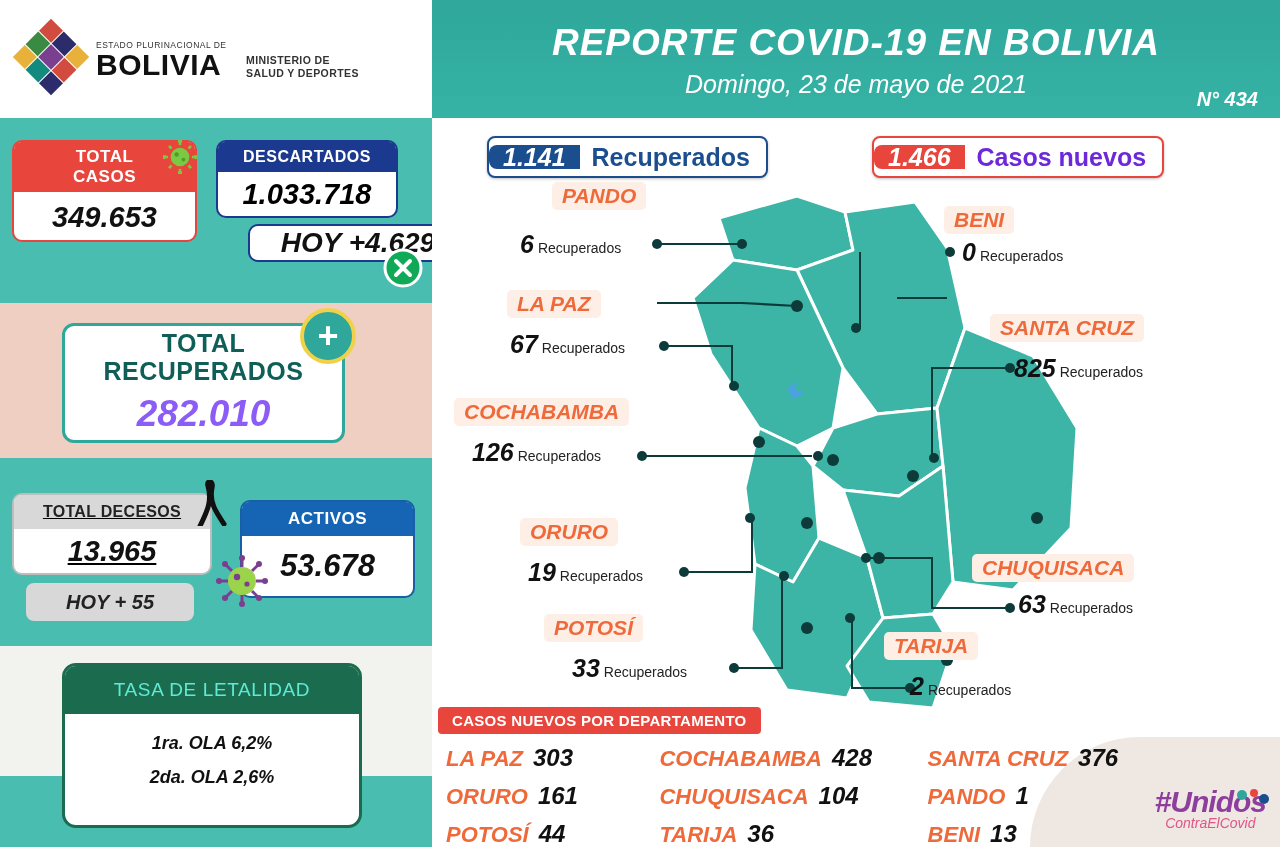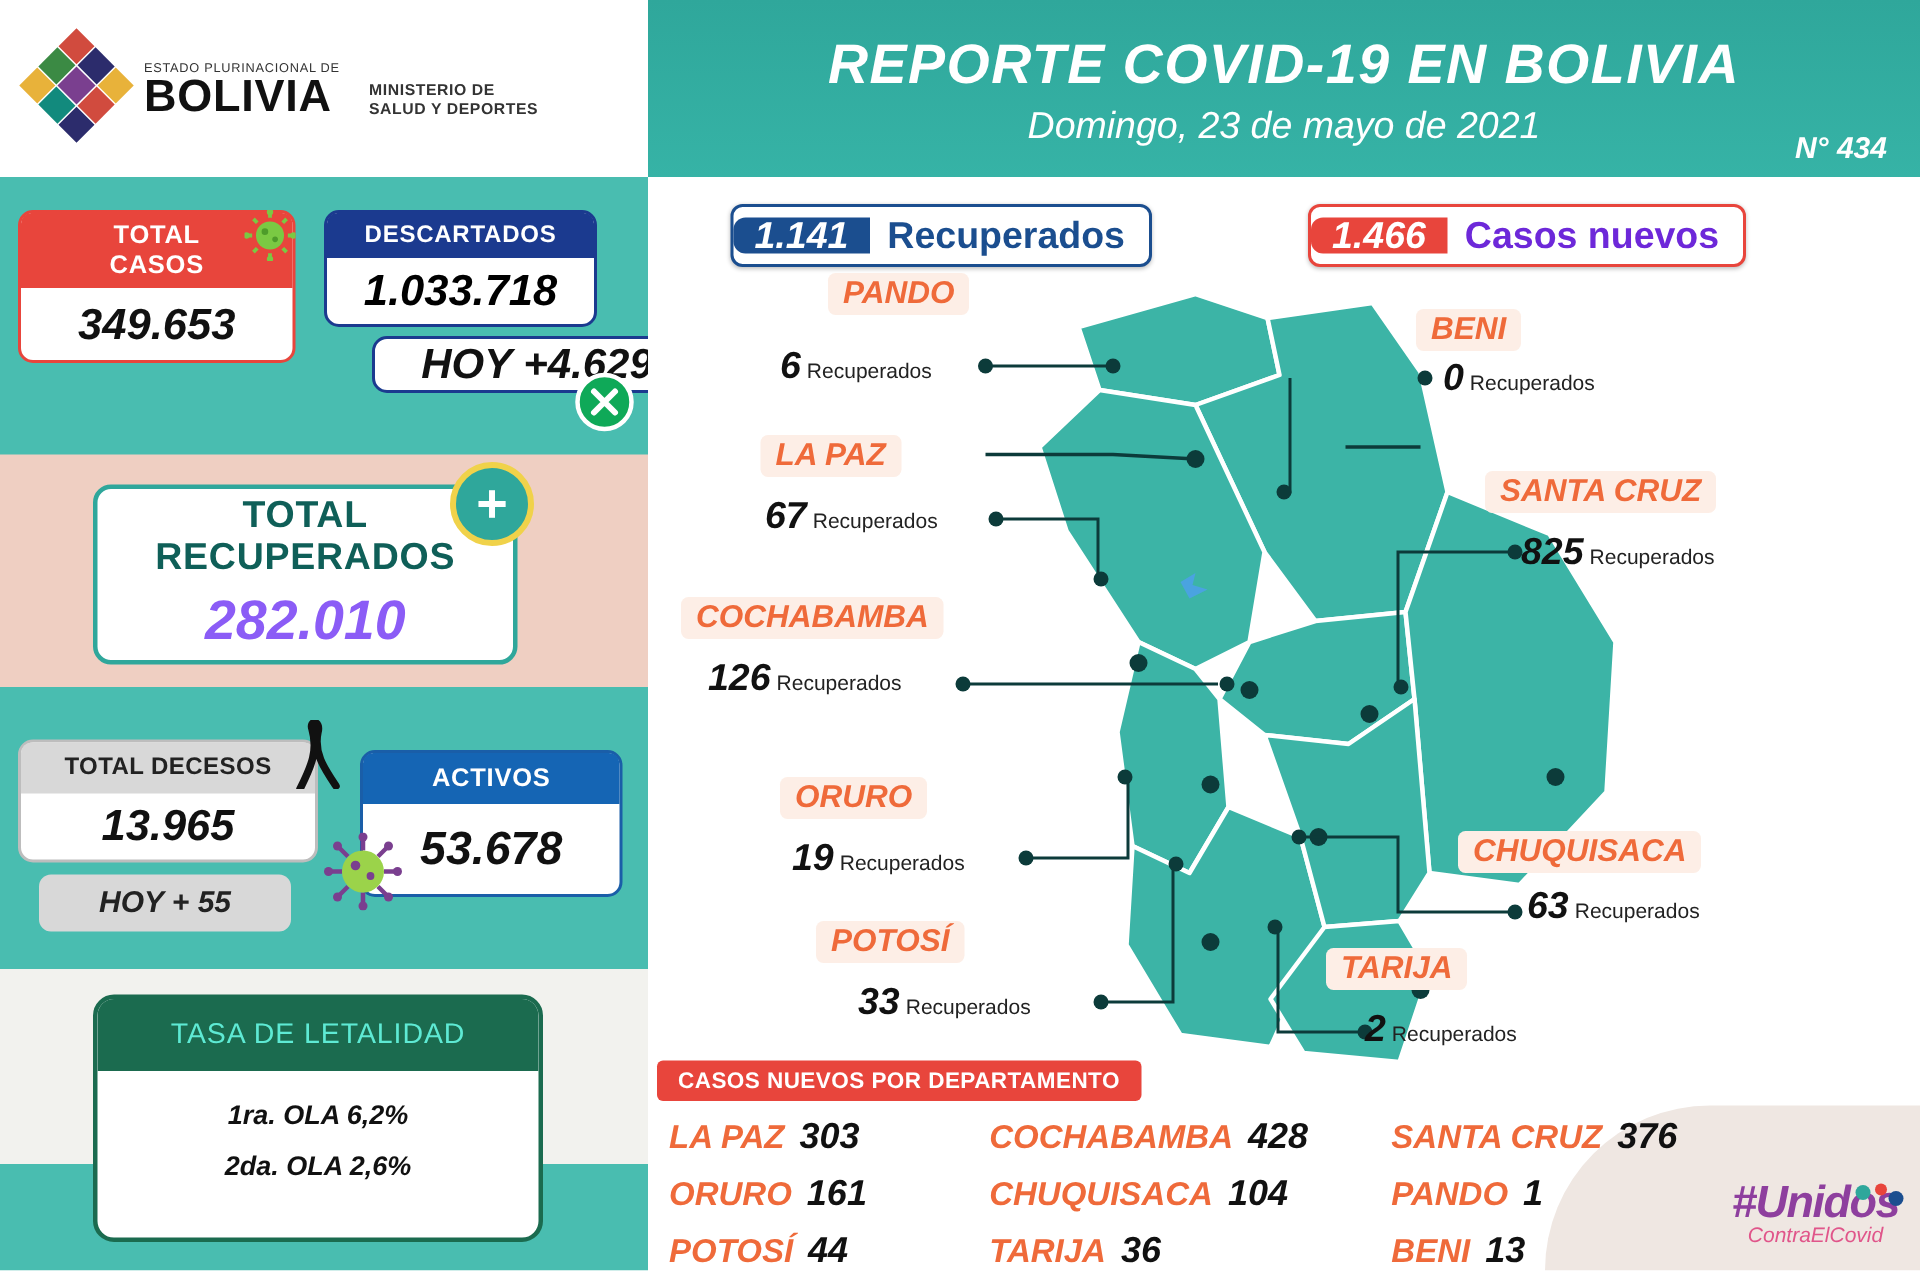--- a/index.html
+++ b/index.html
@@ -73,21 +73,21 @@
   .virus-green { position:absolute; left:163px; top:22px; width:34px; height:34px; }
   .x-circle { position:absolute; left:383px; top:130px; width:40px; height:40px; }
 
   
   .total-rec { left:62px; top:205px; width:283px; height:120px; border:3px solid #2fa79b; border-radius:12px; background:#fff; }
   .total-rec .hd { color:#0f5f58; height:62px; display:flex; align-items:center; justify-content:center; font-size:25px; font-weight:bold; text-align:center; line-height:28px; letter-spacing:.5px;}
   .total-rec .val { height:52px; display:flex; align-items:center; justify-content:center; font-size:37px; font-weight:bold; font-style:italic; color:#8b5cf6;}
   .plus-circle { position:absolute; left:300px; top:190px; width:56px; height:56px; border-radius:50%; background:#2fa79b; border:4px solid #f0d24a; display:flex; align-items:center; justify-content:center; color:#fff; font-size:36px; font-weight:bold; line-height:36px;}
 
   
-  .decesos { left:12px; top:375px; width:200px; height:82px; border:2px solid #bdbdbd; border-radius:10px; background:#fff;}
+  .decesos { left:12px; top:375px; width:200px; height:82px; border:2px solid #bdbdbd; border-radius:10px; background:#fff;text-decoration:underline;}
   .decesos .hd { background:#d8d8d8; color:#222; border-radius:7px 7px 0 0; height:34px; display:flex; align-items:center; justify-content:center; font-size:16px; font-weight:bold; letter-spacing:.3px;}
   .decesos .val { height:44px; display:flex; align-items:center; justify-content:center; font-size:29px; font-weight:bold; font-style:italic; color:#111;}
   .hoy-dec { position:absolute; left:26px; top:465px; width:168px; height:38px; border-radius:8px; background:#d8d8d8; display:flex; align-items:center; justify-content:center; font-size:20px; font-weight:bold; font-style:italic; color:#222;}
   .ribbon { position:absolute; left:190px; top:362px; width:42px; height:46px; }
 
   
   .activos { left:240px; top:382px; width:175px; height:98px; border:2px solid #1a5ea8; border-radius:10px; background:#fff;}
   .activos .hd { background:#1565b4; color:#fff; border-radius:7px 7px 0 0; height:34px; display:flex; align-items:center; justify-content:center; font-size:17px; font-weight:bold; letter-spacing:.5px;}
   .activos .val { height:60px; display:flex; align-items:center; justify-content:center; font-size:31px; font-weight:bold; font-style:italic; color:#111;}
   .virus-purple { position:absolute; left:216px; top:437px; width:52px; height:52px; }

